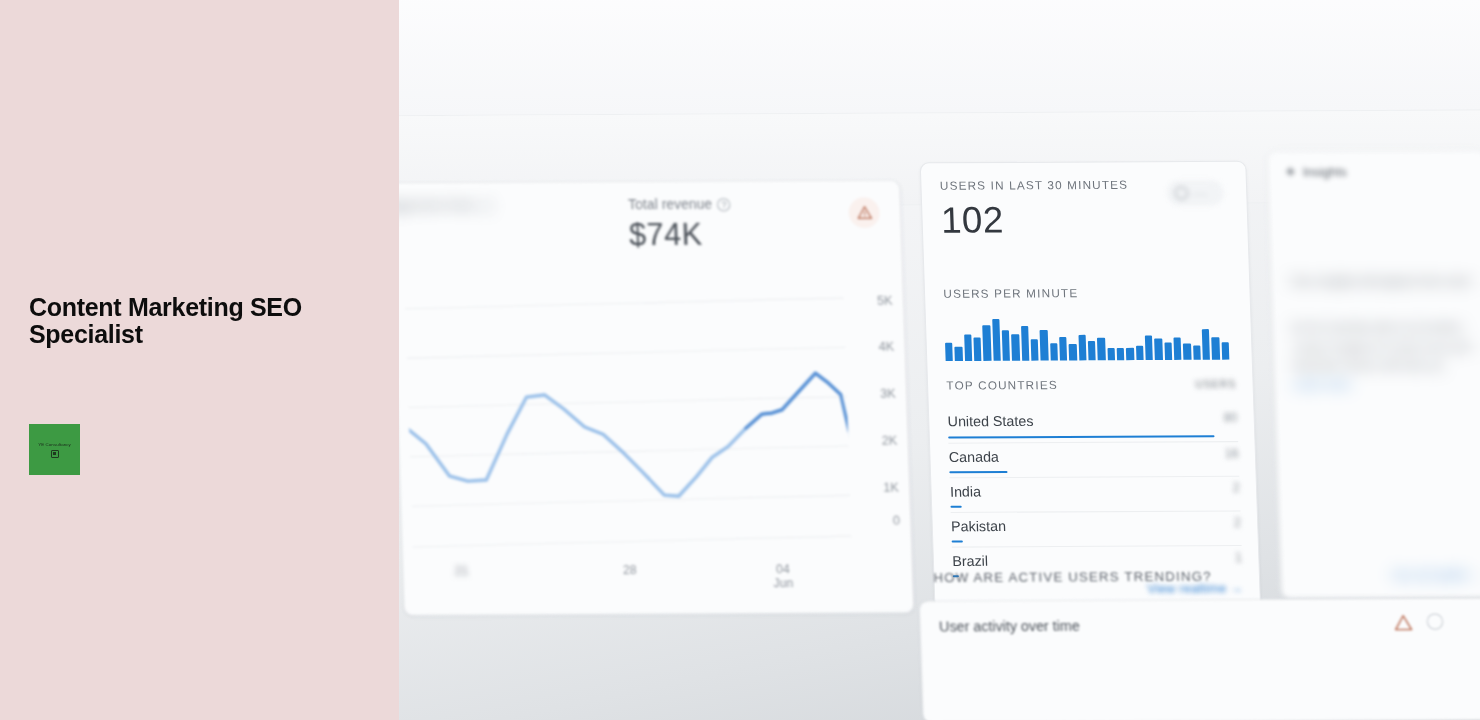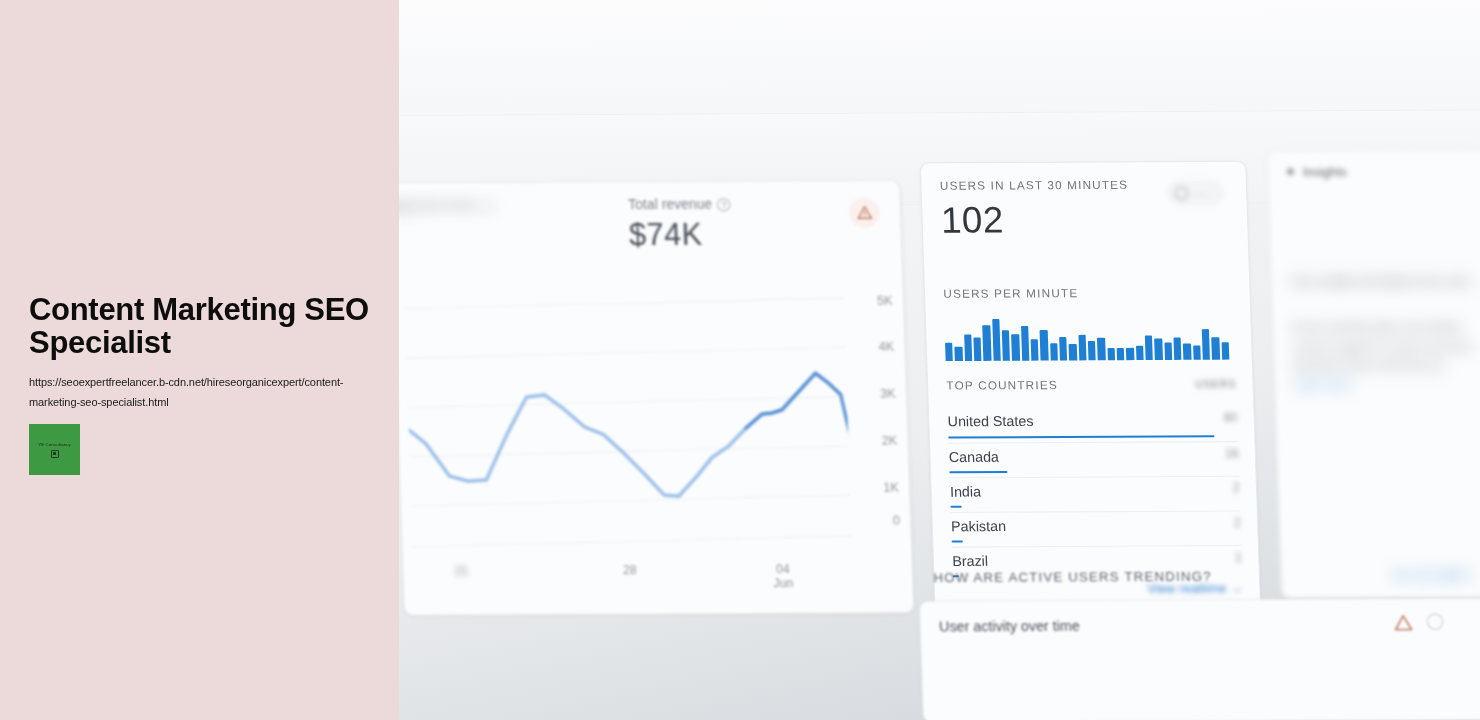--- a/index.html
+++ b/index.html
@@ -128,21 +128,21 @@
   .eWarn { position:absolute; right:76px; top:14px; width:18px;height:18px; }
   .eDot { position:absolute; right:46px; top:14px; width:16px;height:16px;border:1.2px solid #c6cbd1;border-radius:50%; }
 
   
   #left {
     position:absolute; left:0; top:0; width:399px; height:720px;
     background:#ecd9d9;
   }
   #title {
     position:absolute; left:29px; top:294px; width:360px;
-    font-size:31px; line-height:1.06; color:#0d0d0d; letter-spacing:-.3px;
+    font-size:25px; line-height:1.06; color:#0d0d0d; letter-spacing:-.3px;
   }
   #url {
     position:absolute; left:29px; top:372px; width:330px;
     font-size:11px; line-height:1.85; color:#1b1b1b; letter-spacing:-.1px;
   }
   #logo {
     position:absolute; left:29px; top:424px; width:51px; height:51px;
     background:#3d9a43;
     display:flex; flex-direction:column; align-items:center; justify-content:center; gap:3px;
   }
@@ -315,20 +315,19 @@
           <path d="M7.5 1.2 14 12.6H1z" fill="none" stroke="#c07a62" stroke-width="1.3" stroke-linejoin="round"></path>
         </svg>
       <div class="eDot"></div>
     </div>
 
   </div>
 </div>
 
 <div id="left">
   <h1 id="title">Content Marketing SEO Specialist</h1>
-  <div id="url">https://seoexpertfreelancer.b-cdn.net/hireseorganicexpert/content-marketing-seo-specialist.html</div>
   <div id="logo">
     <span class="lt">YE Consultancy</span>
     <span class="lg">
         <b></b>
       </span>
   </div>
 </div>
 
 </body></html>

